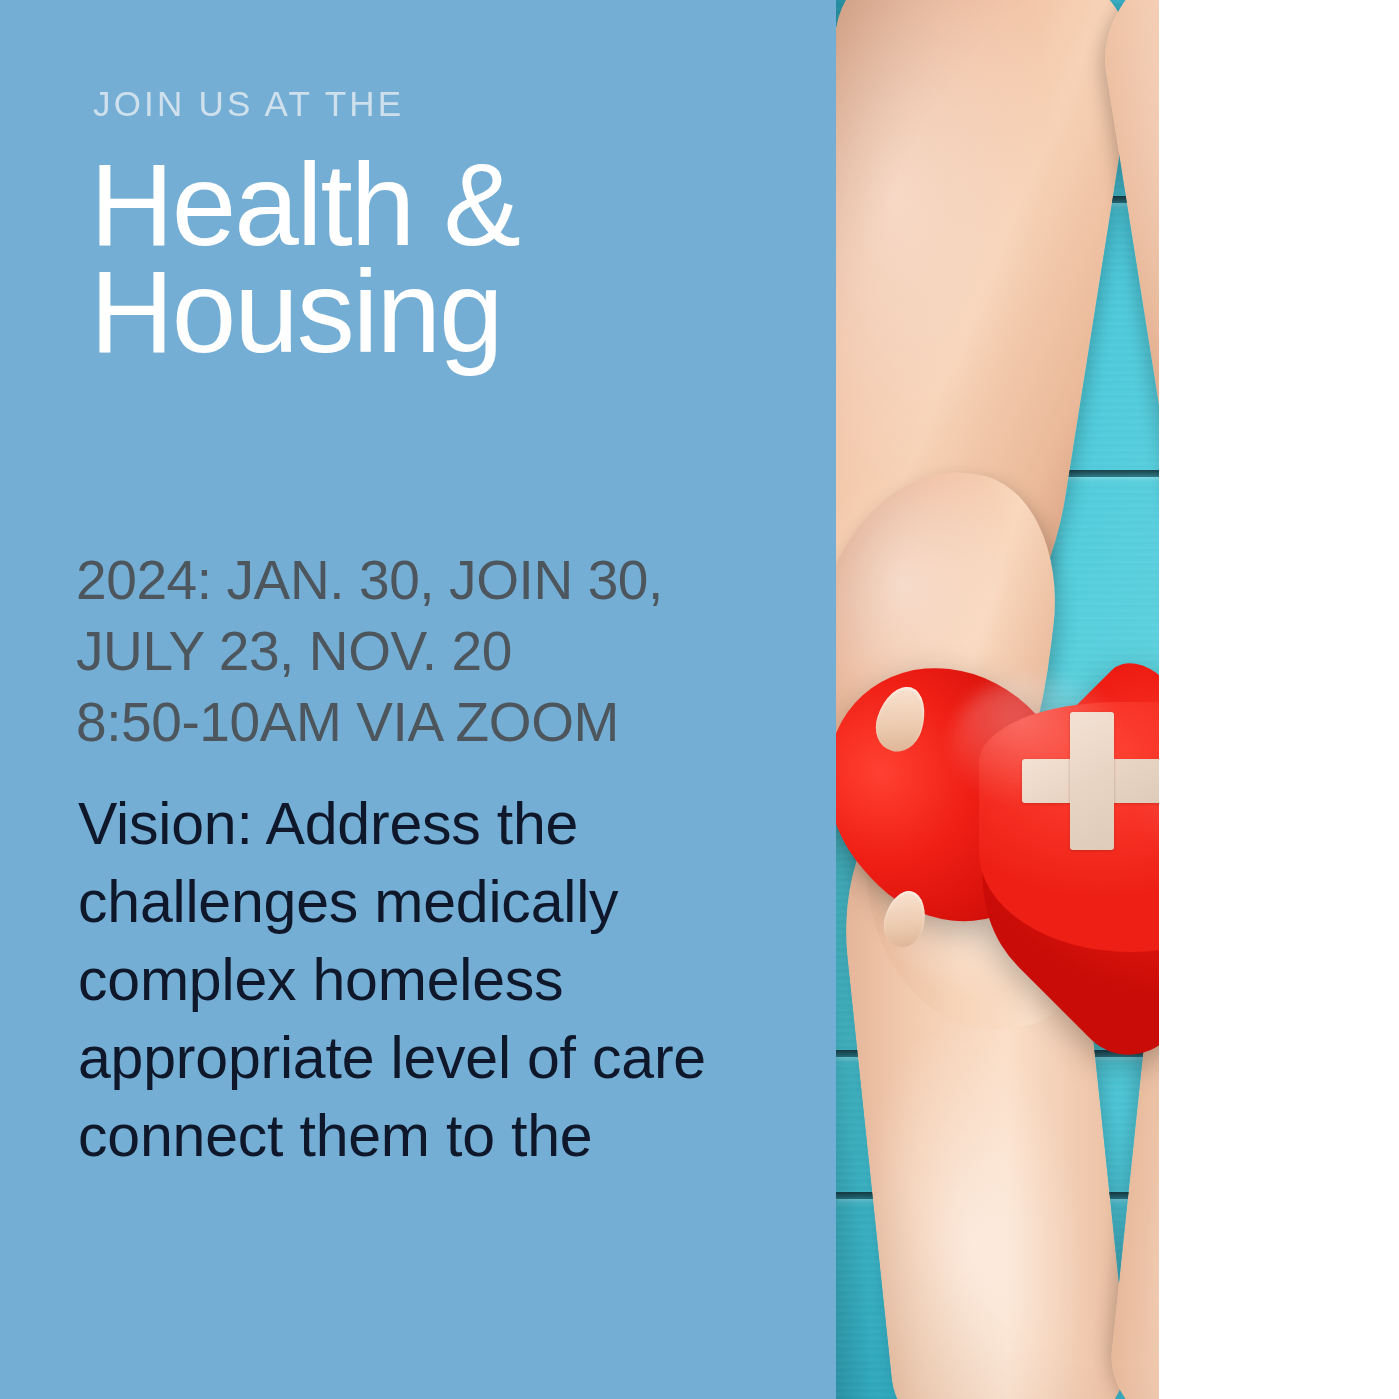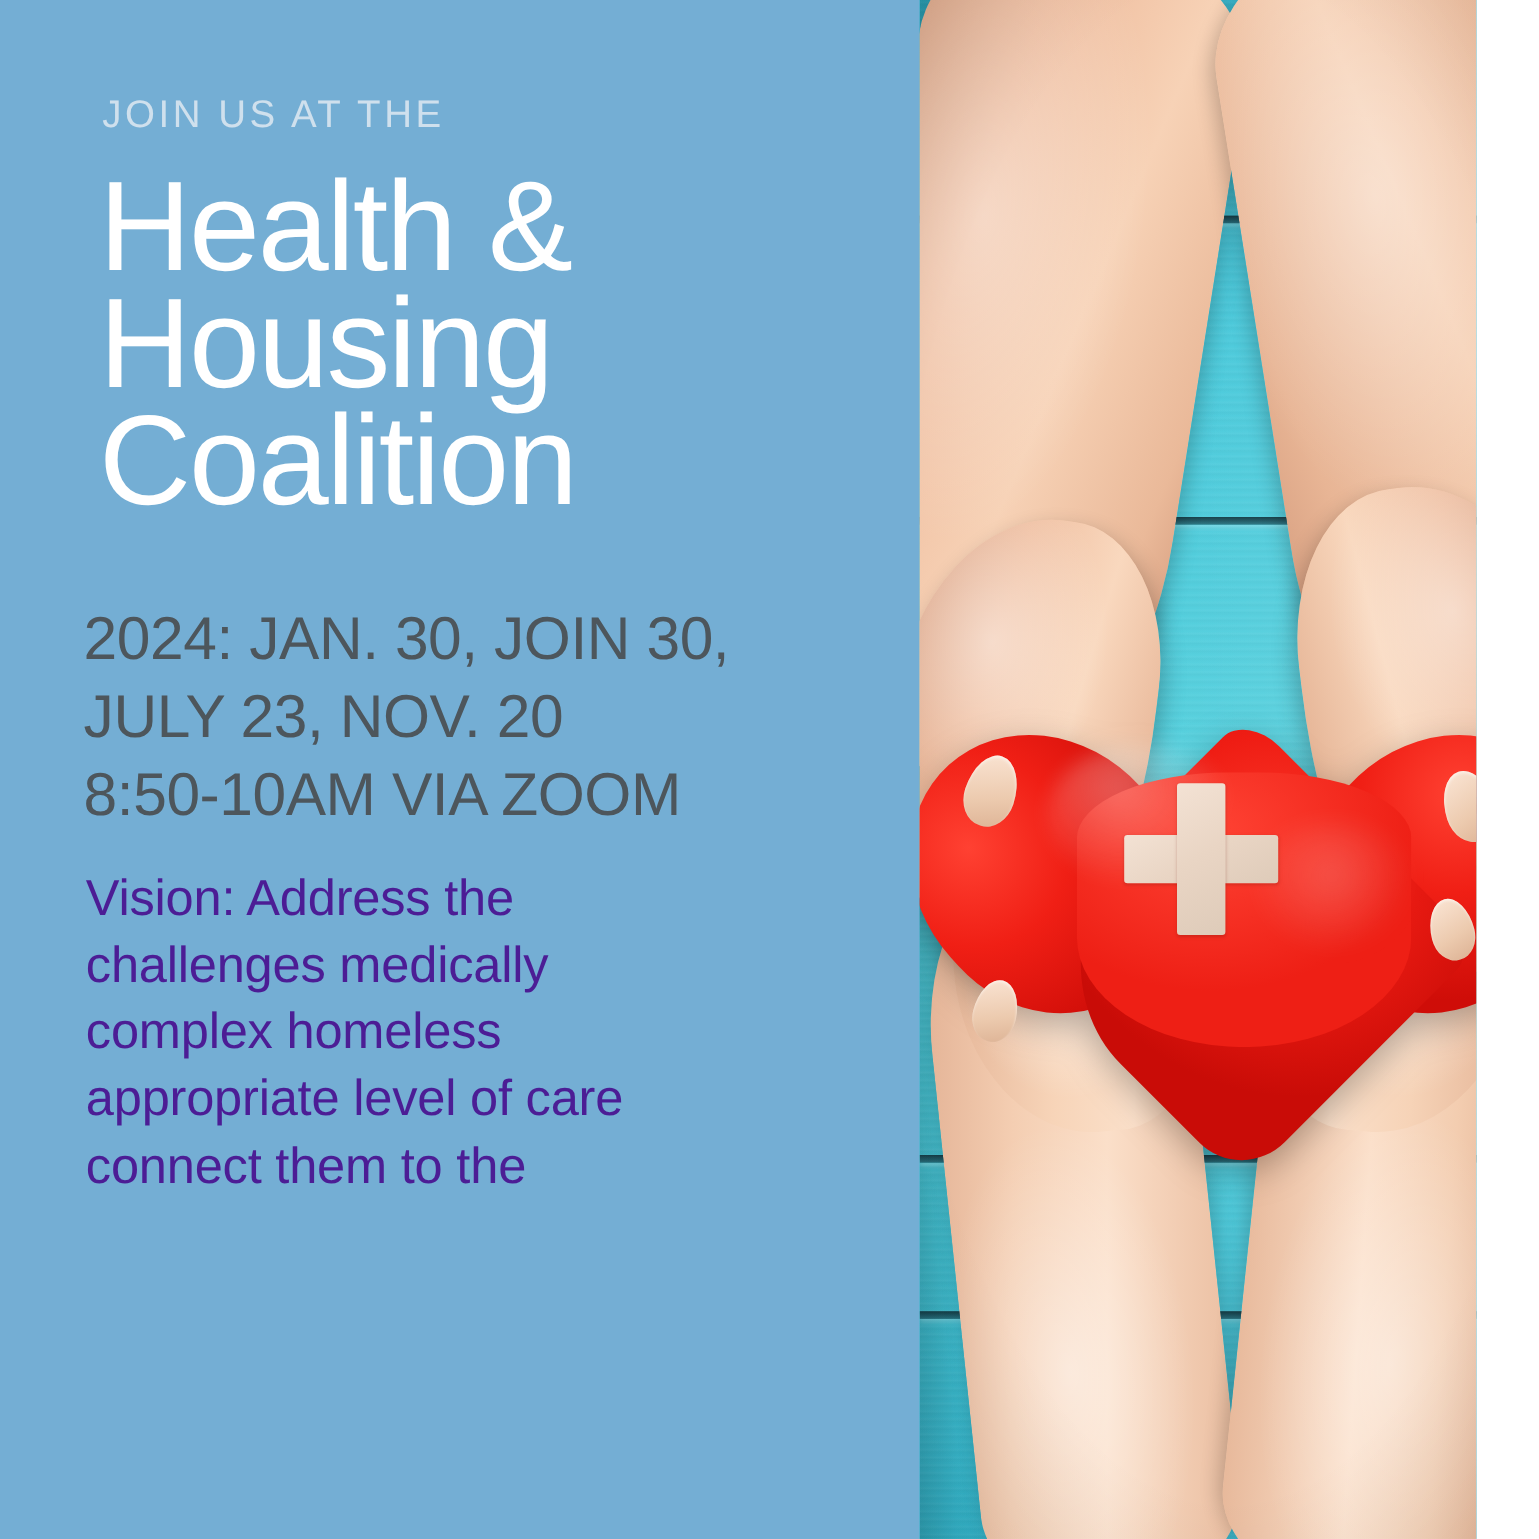--- a/index.html
+++ b/index.html
@@ -6,21 +6,21 @@
     margin: 0;
     padding: 0;
     background: #ffffff;
   }
   body {
     font-family: "Liberation Sans", sans-serif;
   }
 
   #poster {
     position: relative;
-    width: 1342px;
+    width: 1159px;
     height: 1399px;
     overflow: hidden;
     display: flex;
     background: #74aed4;
   }
 
   
   .left-panel {
     position: relative;
     width: 836px;
@@ -66,23 +66,23 @@
     line-height: 1.29;
     letter-spacing: -0.4px;
   }
   .dates .dt-line { display: block; white-space: nowrap; }
 
   .vision {
     position: absolute;
     left: 78px;
     top: 786px;
     width: 700px;
-    color: #4c1d95;
+    color: #0f172a;
     font-weight: 400;
-    font-size: 46px;
+    font-size: 59px;
     line-height: 1.32;
     letter-spacing: -0.2px;
   }
   .vision .vs-line { display: block; white-space: nowrap; }
 
   
   .photo-panel {
     position: relative;
     width: 563px;
     height: 1399px;
@@ -367,21 +367,20 @@
 
 <div id="poster">
 
   <div class="left-panel">
 
     <div class="eyebrow">JOIN US AT THE</div>
 
     <div class="headline">
       <span class="hl-line">Health &amp;</span>
       <span class="hl-line">Housing</span>
-      <span class="hl-line">Coalition</span>
     </div>
 
     <div class="dates">
       <span class="dt-line">2024: JAN. 30, JOIN 30,</span>
       <span class="dt-line">JULY 23, NOV. 20</span>
       <span class="dt-line">8:50-10AM VIA ZOOM</span>
     </div>
 
     <div class="vision">
       <span class="vs-line">Vision: Address the</span>

